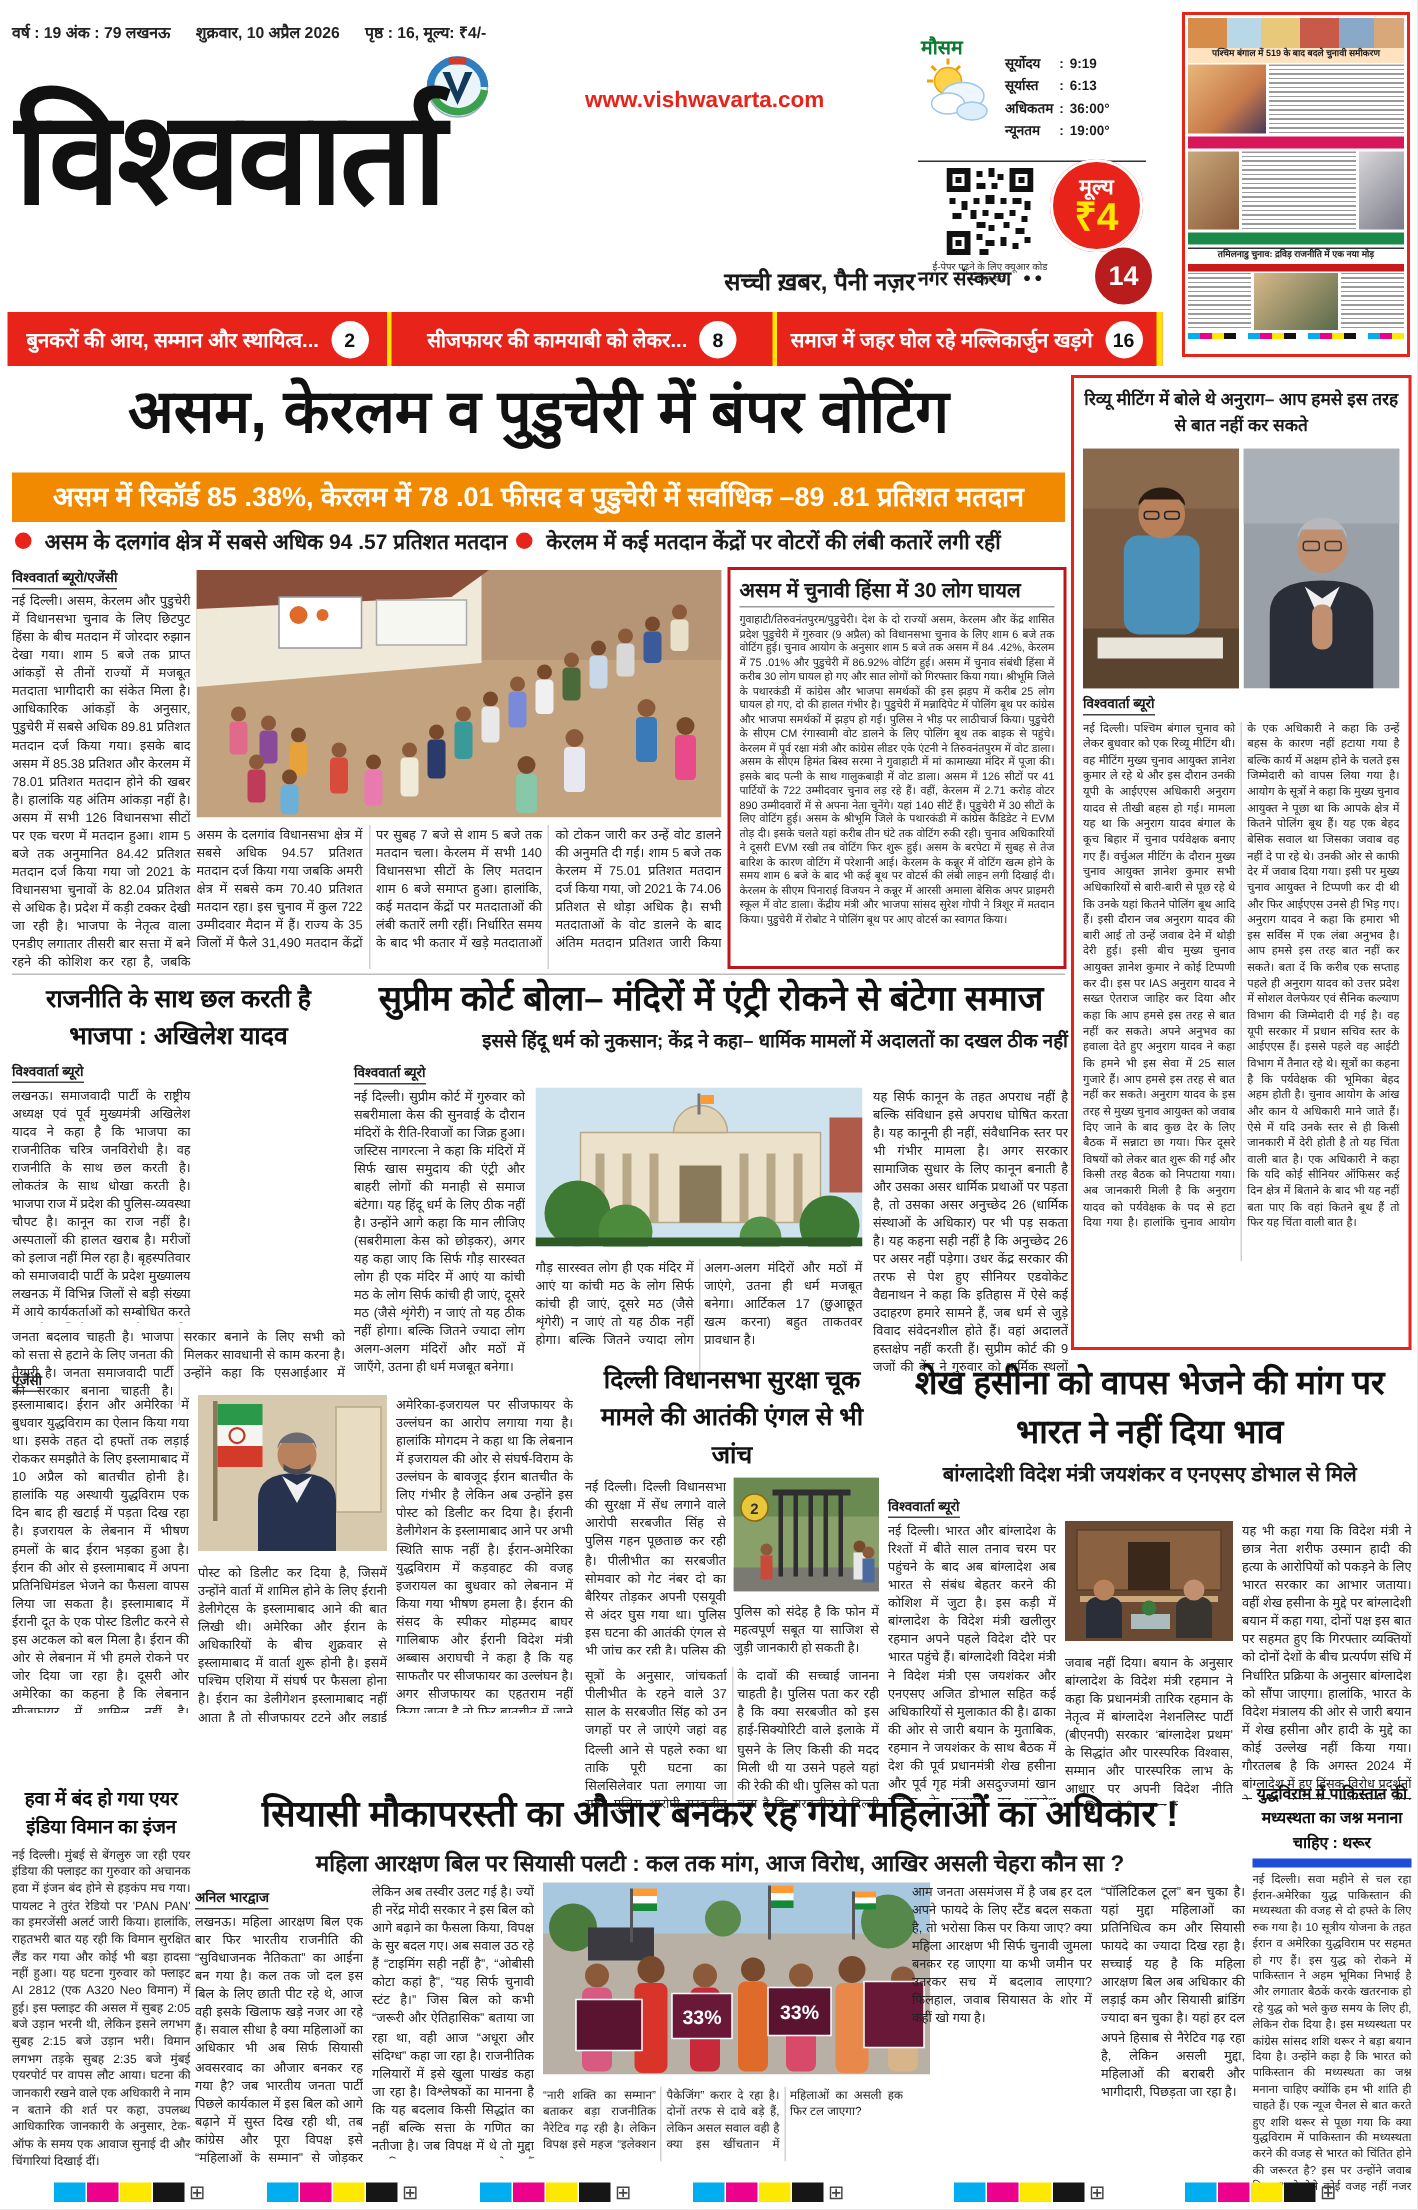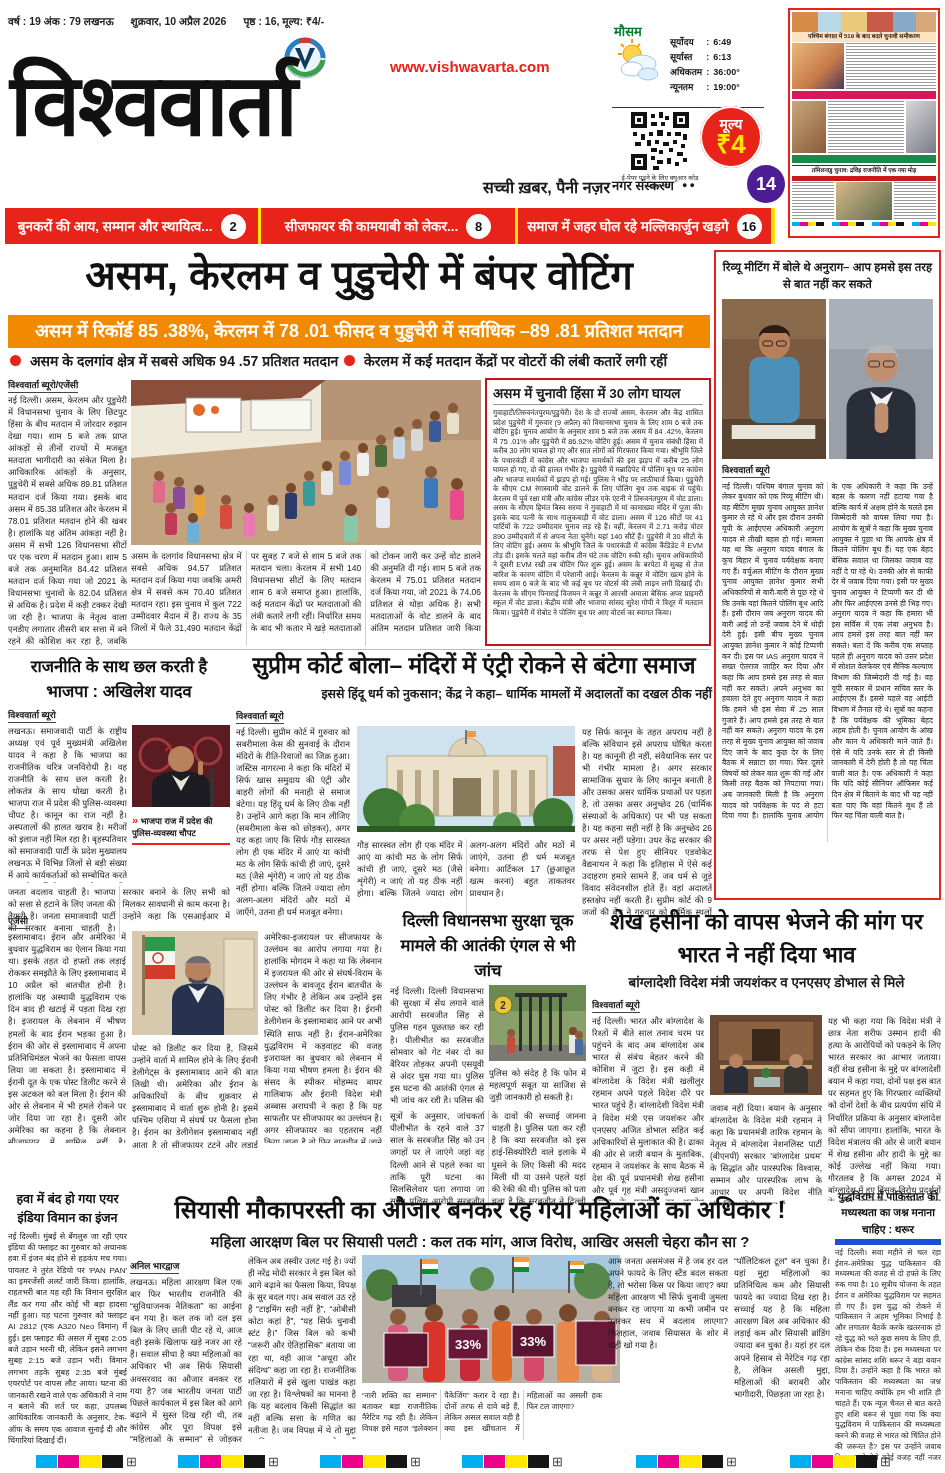--- a/index.html
+++ b/index.html
@@ -25,21 +25,21 @@
   #weather table { position:absolute; left:56px; top:14px; font-size:9px; font-weight:bold; border-collapse:collapse; }
   #weather td { padding:1px 2px; white-space:nowrap; }
 
   #qrwrap { left:614px; top:112px; width:92px; text-align:center; }
   #qrwrap svg { width:58px; height:58px; }
   #qrwrap .qcap { font-size:6.5px; line-height:1.25; color:#333; }
   #pricecircle { left:700px; top:106px; width:62px; height:62px; background:#e8231a; border-radius:50%;
                  text-align:center; box-shadow:0 0 0 2px #fff inset; }
   #pricecircle .pl { color:#fff; font-size:14px; font-weight:bold; margin-top:8px; }
   #pricecircle .pv { color:#ffe600; font-size:26px; font-weight:bold; line-height:0.9; }
-  #badge14 { left:747px; top:165px; width:38px; height:38px; background:#4c1d95; border-radius:50%;
+  #badge14 { left:730px; top:165px; width:38px; height:38px; background:#b91c1c; border-radius:50%;
              color:#fff; font-size:18px; font-weight:bold; text-align:center; line-height:38px; }
 
   
   #thumb { left:788px; top:8px; width:152px; height:230px; border:2px solid #e8231a; background:#fff; padding:2px; font-family:"Liberation Sans",sans-serif; }
   #thumb .strip { height:20px; background:linear-gradient(90deg,#d88c4a 0 18%,#b8d8e8 18% 34%,#e8c87a 34% 52%,#c85a4a 52% 70%,#8aa8c8 70% 86%,#d8a87a 86% 100%); }
   #thumb .h1 { font-size:6px; font-weight:bold; text-align:center; background:#ffe2c0; padding:1px; line-height:1.3; }
   #thumb .row { display:flex; gap:2px; margin-top:1px; }
   #thumb .ph-modi { width:52px; height:46px; background:linear-gradient(135deg,#e8b87a,#c87a4a 60%,#4a3a5a); flex:none; }
   #thumb .flines { flex:1; background:repeating-linear-gradient(#9a9a9a 0 1px, transparent 1px 3px); }
   #thumb .bar-pink { height:8px; background:#d8175a; margin-top:2px; }
@@ -214,21 +214,21 @@
         <ellipse cx="30" cy="28" rx="14" ry="9" fill="#eef6ff" stroke="#9ec7e8"></ellipse>
         <ellipse cx="20" cy="33" rx="11" ry="7" fill="#ffffff" stroke="#9ec7e8"></ellipse>
         <ellipse cx="36" cy="38" rx="10" ry="6" fill="#dceefc" stroke="#9ec7e8"></ellipse>
       </svg>
     </span>
     <table>
       <tbody>
           <tr>
             <td>सूर्योदय</td>
             <td>:</td>
-            <td>6:49</td>
+            <td>9:19</td>
           </tr>
       <tr>
             <td>सूर्यास्त</td>
             <td>:</td>
             <td>6:13</td>
           </tr>
       <tr>
             <td>अधिकतम</td>
             <td>:</td>
             <td>36:00°</td>
@@ -445,37 +445,20 @@
     <div class="cbody bt">नई दिल्ली। पश्चिम बंगाल चुनाव को लेकर बुधवार को एक रिव्यू मीटिंग थी। वह मीटिंग मुख्य चुनाव आयुक्त ज्ञानेश कुमार ले रहे थे और इस दौरान उनकी यूपी के आईएएस अधिकारी अनुराग यादव से तीखी बहस हो गई। मामला यह था कि अनुराग यादव बंगाल के कूच बिहार में चुनाव पर्यवेक्षक बनाए गए हैं। वर्चुअल मीटिंग के दौरान मुख्य चुनाव आयुक्त ज्ञानेश कुमार सभी अधिकारियों से बारी-बारी से पूछ रहे थे कि उनके यहां कितने पोलिंग बूथ आदि हैं। इसी दौरान जब अनुराग यादव की बारी आई तो उन्हें जवाब देने में थोड़ी देरी हुई। इसी बीच मुख्य चुनाव आयुक्त ज्ञानेश कुमार ने कोई टिप्पणी कर दी। इस पर IAS अनुराग यादव ने सख्त ऐतराज जाहिर कर दिया और कहा कि आप हमसे इस तरह से बात नहीं कर सकते। अपने अनुभव का हवाला देते हुए अनुराग यादव ने कहा कि हमने भी इस सेवा में 25 साल गुजारे हैं। आप हमसे इस तरह से बात नहीं कर सकते। अनुराग यादव के इस तरह से मुख्य चुनाव आयुक्त को जवाब दिए जाने के बाद कुछ देर के लिए बैठक में सन्नाटा छा गया। फिर दूसरे विषयों को लेकर बात शुरू की गई और किसी तरह बैठक को निपटाया गया। अब जानकारी मिली है कि अनुराग यादव को पर्यवेक्षक के पद से हटा दिया गया है। हालांकि चुनाव आयोग के एक अधिकारी ने कहा कि उन्हें बहस के कारण नहीं हटाया गया है बल्कि कार्य में अक्षम होने के चलते इस जिम्मेदारी को वापस लिया गया है। आयोग के सूत्रों ने कहा कि मुख्य चुनाव आयुक्त ने पूछा था कि आपके क्षेत्र में कितने पोलिंग बूथ हैं। यह एक बेहद बेसिक सवाल था जिसका जवाब वह नहीं दे पा रहे थे। उनकी ओर से काफी देर में जवाब दिया गया। इसी पर मुख्य चुनाव आयुक्त ने टिप्पणी कर दी थी और फिर आईएएस उनसे ही भिड़ गए। अनुराग यादव ने कहा कि हमारा भी इस सर्विस में एक लंबा अनुभव है। आप हमसे इस तरह बात नहीं कर सकते। बता दें कि करीब एक सप्ताह पहले ही अनुराग यादव को उत्तर प्रदेश में सोशल वेलफेयर एवं सैनिक कल्याण विभाग की जिम्मेदारी दी गई है। वह यूपी सरकार में प्रधान सचिव स्तर के आईएएस हैं। इससे पहले वह आईटी विभाग में तैनात रहे थे। सूत्रों का कहना है कि पर्यवेक्षक की भूमिका बेहद अहम होती है। चुनाव आयोग के आंख और कान ये अधिकारी माने जाते हैं। ऐसे में यदि उनके स्तर से ही किसी जानकारी में देरी होती है तो यह चिंता वाली बात है। एक अधिकारी ने कहा कि यदि कोई सीनियर ऑफिसर कई दिन क्षेत्र में बिताने के बाद भी यह नहीं बता पाए कि वहां कितने बूथ हैं तो फिर यह चिंता वाली बात है।</div>
   </div>
 
   <div class="abs hline" id="div1"></div>
 
   <div class="abs" id="akhilesh">
     <div class="sec-h">राजनीति के साथ छल करती है भाजपा : अखिलेश यादव</div>
     <div class="byline">विश्ववार्ता ब्यूरो</div>
     <div class="flexr">
       <div class="bt c1">लखनऊ। समाजवादी पार्टी के राष्ट्रीय अध्यक्ष एवं पूर्व मुख्यमंत्री अखिलेश यादव ने कहा है कि भाजपा का राजनीतिक चरित्र जनविरोधी है। वह राजनीति के साथ छल करती है। लोकतंत्र के साथ धोखा करती है। भाजपा राज में प्रदेश की पुलिस-व्यवस्था चौपट है। कानून का राज नहीं है। अस्पतालों की हालत खराब है। मरीजों को इलाज नहीं मिल रहा है। बृहस्पतिवार को समाजवादी पार्टी के प्रदेश मुख्यालय लखनऊ में विभिन्न जिलों से बड़ी संख्या में आये कार्यकर्ताओं को सम्बोधित करते हुए श्री अखिलेश यादव ने कहा कि 2027 के विधानसभा चुनाव में 2024 लोकसभा चुनाव से ज्यादा सावधानी बरतना है। भाजपा की साजिश से सावधान रहना है।</div>
-      <div class="pstack">
-        <svg viewBox="0 0 98 82" preserveAspectRatio="none">
-          <rect width="98" height="82" fill="#5a1c20"></rect>
-          <circle cx="24" cy="30" r="16" fill="none" stroke="#a03a40" stroke-width="3"></circle>
-          <circle cx="76" cy="26" r="13" fill="none" stroke="#a03a40" stroke-width="3"></circle>
-          <path d="M20,82 v-20 q0,-16 29,-16 q29,0 29,16 v20 z" fill="#1c1c22"></path>
-          <polygon points="40,50 49,66 58,50 49,56" fill="#e8e4d8"></polygon>
-          <circle cx="49" cy="34" r="13" fill="#b8825c"></circle>
-          <path d="M35,28 a14,10 0 0 1 28,0 l2,-4 q-16,-12 -32,0 z" fill="#c0242c"></path>
-          <rect x="66" y="36" width="5" height="14" rx="2" fill="#b8825c"></rect>
-          <rect x="78" y="44" width="4" height="38" fill="#333"></rect>
-        </svg>
-        <div class="cap">
-          <span class="mk">»</span>
-          <span>भाजपा राज में प्रदेश की पुलिस-व्यवस्था चौपट</span>
-        </div>
-      </div>
     </div>
     <div class="bt c2">जनता बदलाव चाहती है। भाजपा को सत्ता से हटाने के लिए जनता की तैयारी है। जनता समाजवादी पार्टी की सरकार बनाना चाहती है। सरकार बनाने के लिए सभी को मिलकर सावधानी से काम करना है। उन्होंने कहा कि एसआईआर में नकली हस्ताक्षर से वोट कटवाए, जा रहे थे।</div>
   </div>
 
   <div class="abs" id="court">
     <div class="sec-h">सुप्रीम कोर्ट बोला– मंदिरों में एंट्री रोकने से बंटेगा समाज</div>
     <div class="sub">इससे हिंदू धर्म को नुकसान; केंद्र ने कहा– धार्मिक मामलों में अदालतों का दखल ठीक नहीं</div>
     <div class="byline">विश्ववार्ता ब्यूरो</div>
     <div class="flexr" style="margin-top:2px;">
       <div class="bt cA">नई दिल्ली। सुप्रीम कोर्ट में गुरुवार को सबरीमाला केस की सुनवाई के दौरान मंदिरों के रीति-रिवाजों का जिक्र हुआ। जस्टिस नागरत्ना ने कहा कि मंदिरों में सिर्फ खास समुदाय की एंट्री और बाहरी लोगों की मनाही से समाज बंटेगा। यह हिंदू धर्म के लिए ठीक नहीं है। उन्होंने आगे कहा कि मान लीजिए (सबरीमाला केस को छोड़कर), अगर यह कहा जाए कि सिर्फ गौड़ सारस्वत लोग ही एक मंदिर में आएं या कांची मठ के लोग सिर्फ कांची ही जाएं, दूसरे मठ (जैसे शृंगेरी) न जाएं तो यह ठीक नहीं होगा। बल्कि जितने ज्यादा लोग अलग-अलग मंदिरों और मठों में जाएँगे, उतना ही धर्म मजबूत बनेगा।</div>

